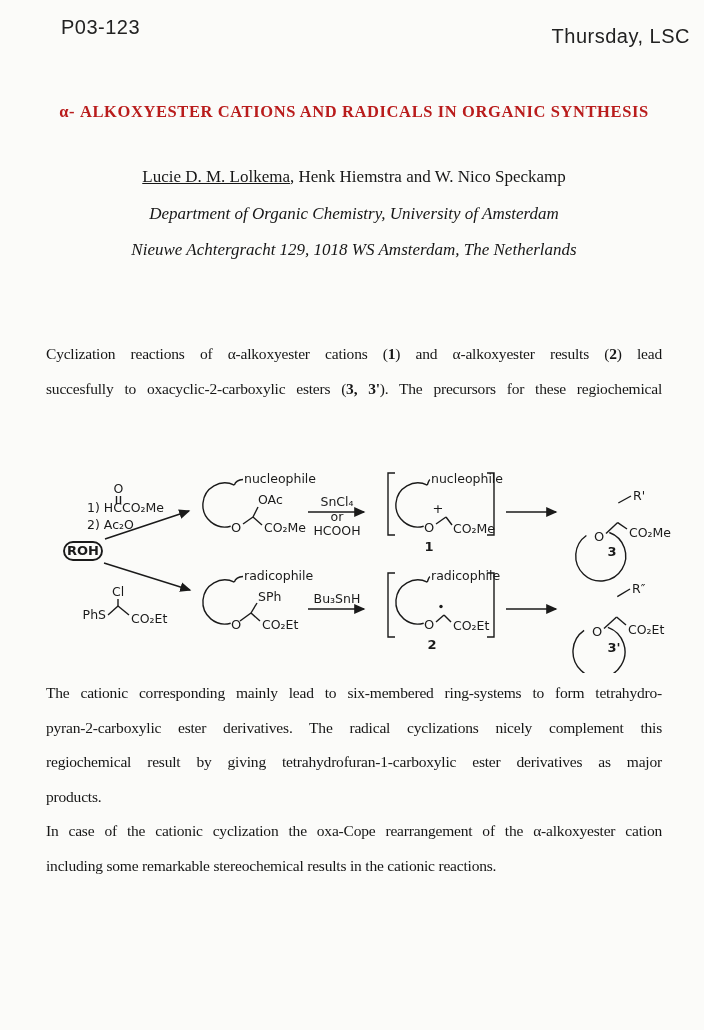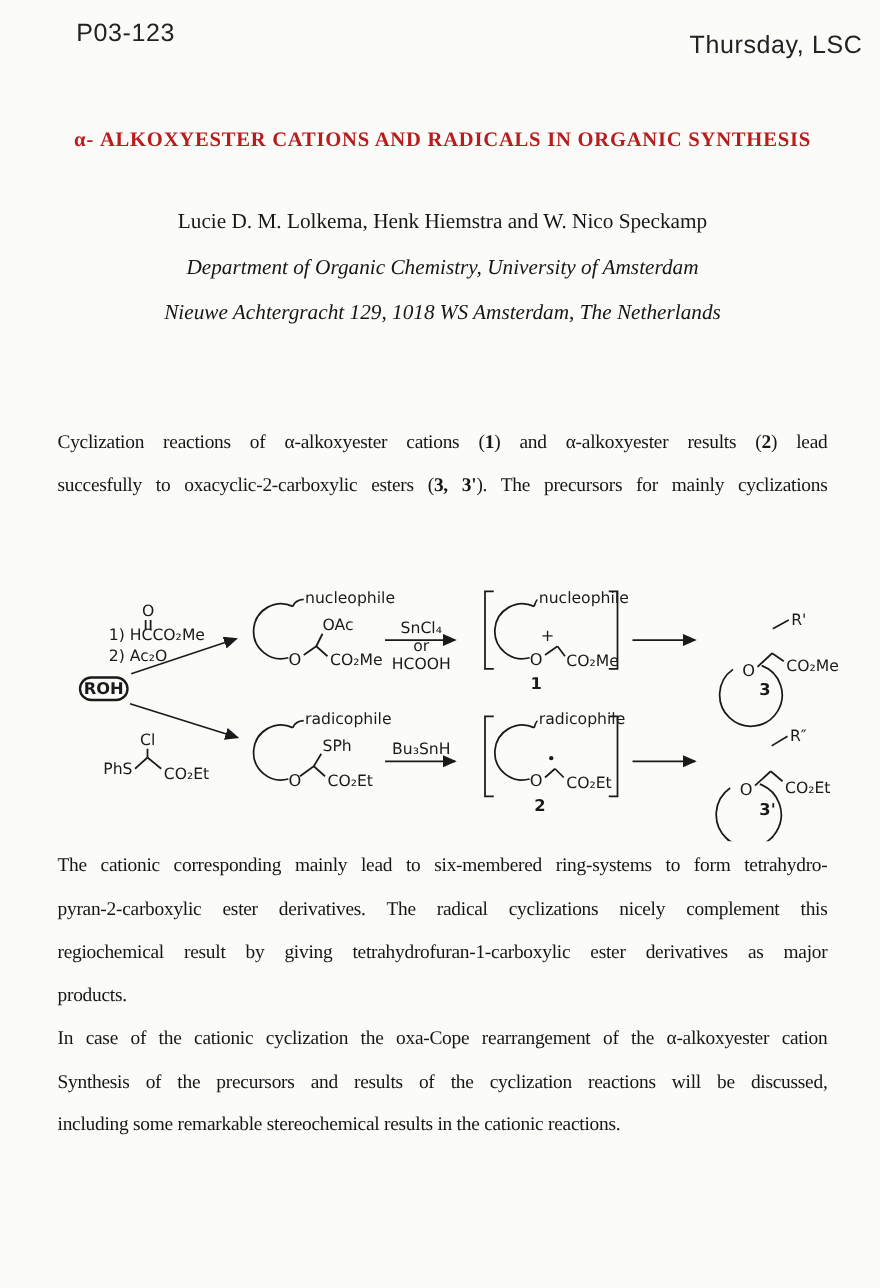--- a/index.html
+++ b/index.html
@@ -28,27 +28,27 @@
 </head>
 <body>
 
 <div class="page">
 
   <div class="hdr hleft">P03-123</div>
   <div class="hdr hright">Thursday, LSC</div>
 
   <h1 class="title">α- ALKOXYESTER CATIONS AND RADICALS IN ORGANIC SYNTHESIS</h1>
 
-  <div class="centerline authors runs"><span style=" margin-top: 20px;">Lucie D. M. Lolkema</span><span>, Henk Hiemstra and W. Nico Speckamp</span></div>
+  <div class="centerline authors runs"><span style="text-decoration: underline; margin-top: 20px;">Lucie D. M. Lolkema</span><span>, Henk Hiemstra and W. Nico Speckamp</span></div>
   <div class="centerline affil">Department of Organic Chemistry, University of Amsterdam</div>
   <div class="centerline addr">Nieuwe Achtergracht 129, 1018 WS Amsterdam, The Netherlands</div>
 
   <div id="p1" class="para">
       <div class="tline just"><span>Cyclization reactions of α-alkoxyester cations (</span><span style="font-weight: bold;">1</span><span>) and α-alkoxyester results (</span><span style="font-weight: bold;">2</span><span>) lead</span></div>
-      <div class="tline just"><span>succesfully to oxacyclic-2-carboxylic esters (</span><span style="font-weight: bold;">3, 3'</span><span>). The precursors for mainly cyclizations</span></div>
+      <div class="tline just"><span>succesfully to oxacyclic-2-carboxylic esters (</span><span style="font-weight: bold;">3, 3'</span><span>). The precursors for these regiochemical</span></div>
     </div>
 
   <svg class="scheme" viewBox="0 0 704 218">
     <defs>
       <marker id="ah" markerWidth="9" markerHeight="8" refX="7" refY="3.5" orient="auto">
         <path d="M0,0 L8,3.5 L0,7 Z" fill="#1a1a1a"></path>
       </marker>
     </defs>
 
     <g stroke="#1a1a1a" stroke-width="1.4" fill="none">
@@ -158,18 +158,17 @@
     <div class="para">
         <div class="tline just"><span>The cationic corresponding mainly lead to six-membered ring-systems to form tetrahydro-</span></div>
         <div class="tline just"><span>pyran-2-carboxylic ester derivatives. The radical cyclizations nicely complement this</span></div>
         <div class="tline just"><span>regiochemical result by giving tetrahydrofuran-1-carboxylic ester derivatives as major</span></div>
         <div class="tline"><span>products.</span></div>
       </div>
     <div class="para">
         <div class="tline just"><span>In case of the cationic cyclization the oxa-Cope rearrangement of the α-alkoxyester cation</span></div>
       </div>
     <div class="para">
-        <div class="tline just"><span>Synthesis of the precursors and results of the cyclization reactions will be discussed,</span></div>
         <div class="tline"><span>including some remarkable stereochemical results in the cationic reactions.</span></div>
       </div>
   </div>
 
 </div>
 
 </body></html>

